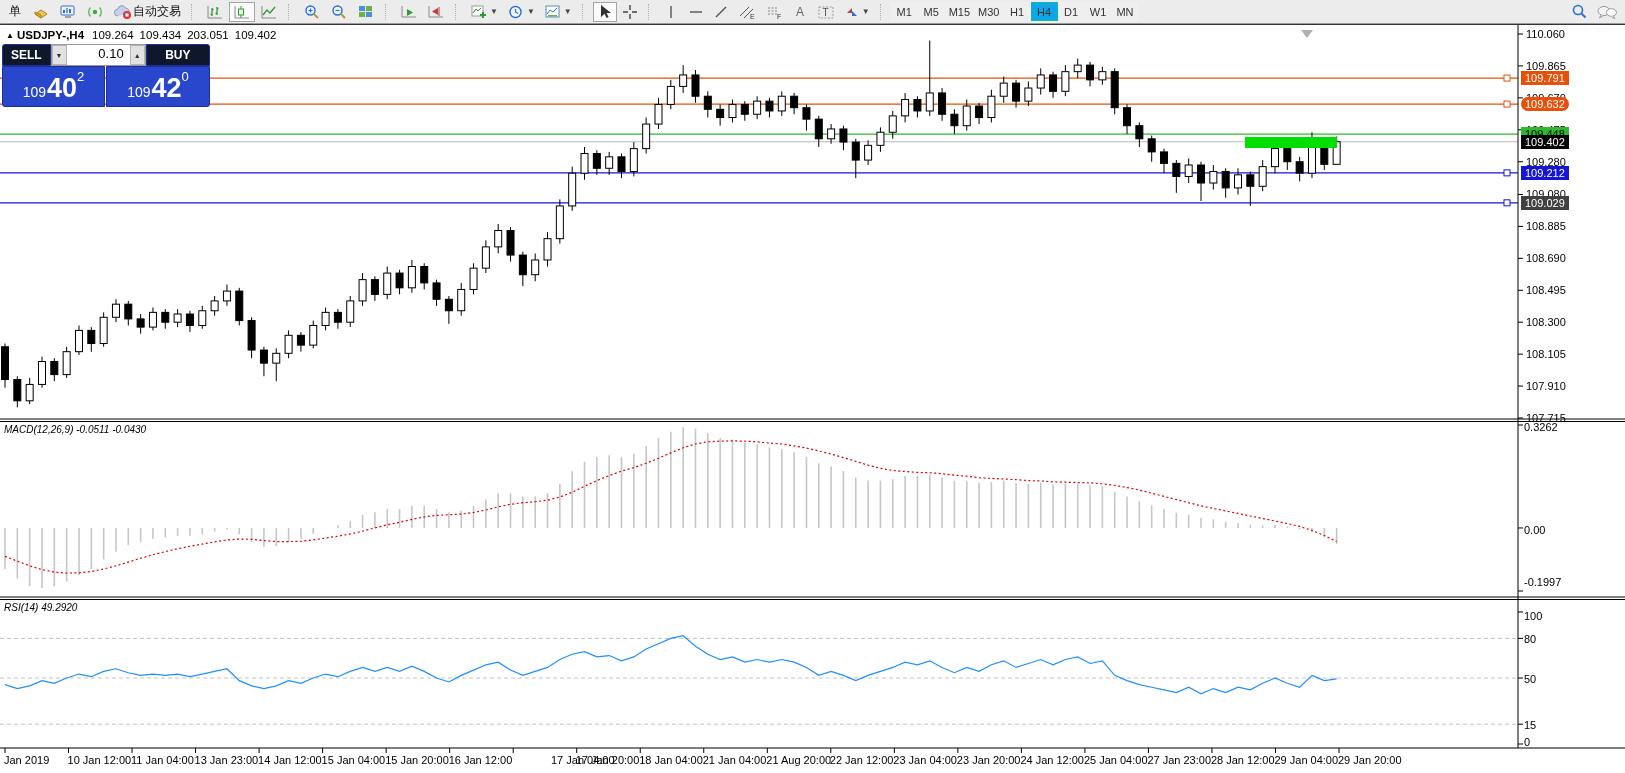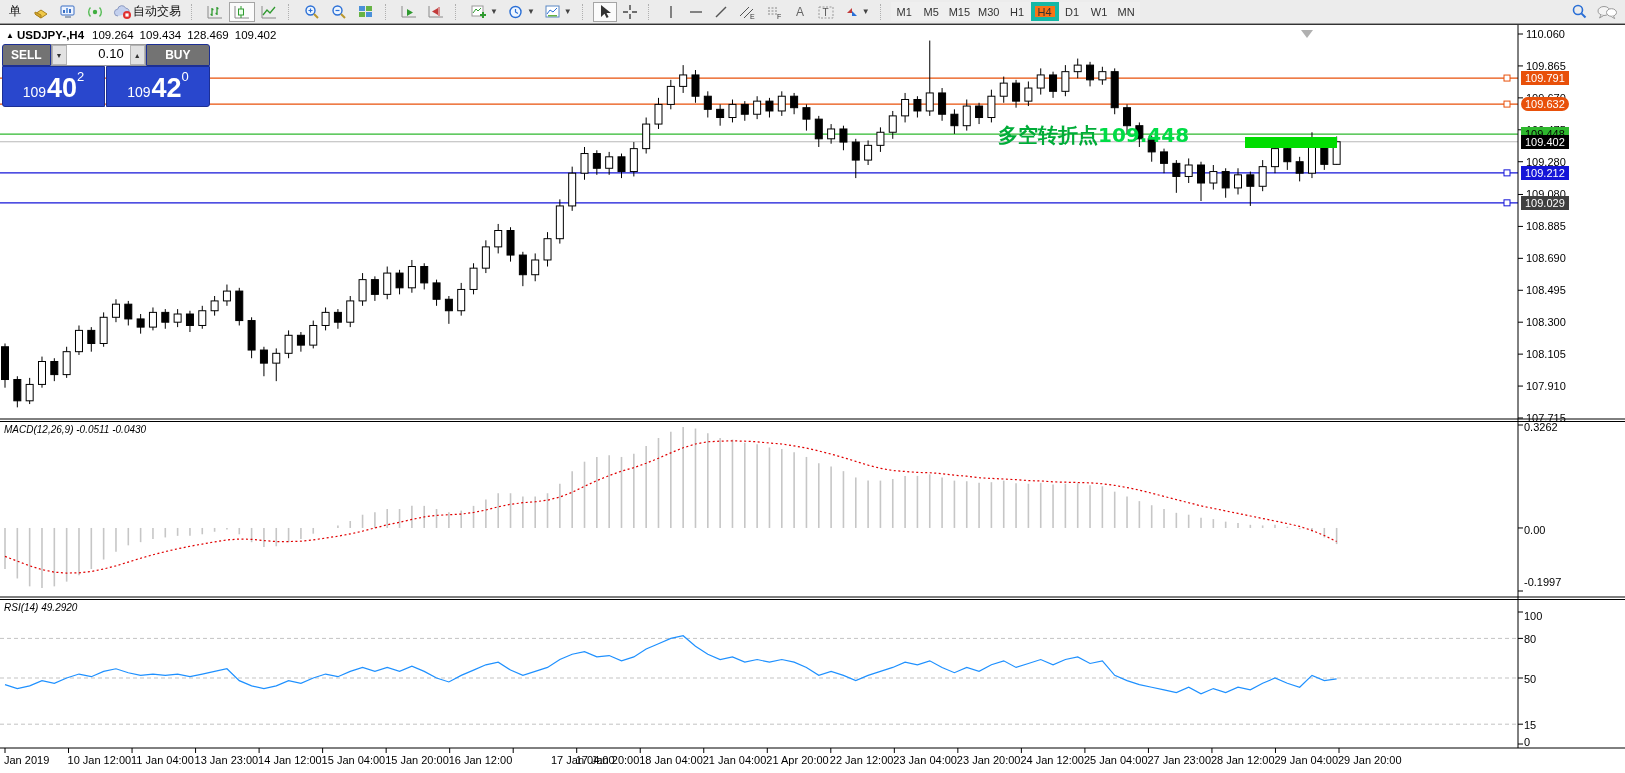--- a/index.html
+++ b/index.html
@@ -8,36 +8,36 @@
   #toolbar{height:24px;background:#ececec;display:flex;align-items:center;padding:0 3px;
     border-bottom:1px solid #9a9a9a;box-sizing:border-box;gap:1px;}
   .tb{height:20px;min-width:24px;background:transparent;border:1px solid transparent;
     display:inline-flex;align-items:center;justify-content:center;font-size:11px;color:#222;
     padding:0 3px;cursor:default;box-sizing:border-box;}
   .tb.pressed{background:#fbfbfb;border:1px solid #a5a5a5;}
   .tb .caret{font-size:8px;color:#444;margin-left:2px;}
   .sep{width:5px;height:16px;border-left:1px dotted #b0b0b0;margin:0 4px 0 5px;}
   .tf{height:19px;min-width:27px;border:1px solid transparent;display:inline-flex;align-items:center;
     justify-content:center;font-size:11px;color:#333;padding:0 3px;box-sizing:border-box;}
-  .tf.active{background:#f97316;border:4px solid #14b8a6;}
+  .tf.active{background:#0ea5e9;border:1px solid #14b8a6;}
   #tb-right{margin-left:auto;display:flex;align-items:center;}
   .cjk{font-size:12px;color:#111;}
   
   #chart-window{position:relative;width:1625px;height:748px;background:#fff;border-top:1px solid #333;}
   #chart-svg{position:absolute;left:0;top:0;}
   .lbl{position:absolute;font-size:11px;color:#000;white-space:nowrap;}
   .flag{position:absolute;left:1521px;height:14px;line-height:14px;font-size:11px;padding:0 4px;white-space:nowrap;}
   #chart-title{position:absolute;left:6px;top:4px;font-size:11.5px;color:#000;white-space:nowrap;}
   #chart-title .tri{font-size:8px;position:relative;top:-1px;margin-right:3px;}
   #chart-title b{font-weight:bold;margin-right:8px;}
   #chart-title span.q{margin-right:6px;}
   
   #trade-panel{position:absolute;left:2px;top:19px;width:208px;height:63px;}
   #tp-row1{display:flex;height:22px;}
-  .tp-btn{background:#737373;color:#fff;font-size:12px;font-weight:bold;display:flex;
+  .tp-btn{background:#0f172a;color:#fff;font-size:12px;font-weight:bold;display:flex;
     align-items:center;justify-content:center;border:1px solid #1c2f94;box-sizing:border-box;}
   #sell-btn{width:52px;border-radius:3px 0 0 0;}
   #buy-btn{width:69px;border-radius:0 3px 0 0;}
   #vol-stepper{width:102px;display:flex;background:#e9e9e9;border:1px solid #9a9a9a;box-sizing:border-box;}
   .step-btn{width:15px;background:#e2e2e2;border:1px solid #b4b4b4;font-size:7px;color:#333;
     display:flex;align-items:center;justify-content:center;box-sizing:border-box;}
   #vol-value{flex:1;background:#fff;font-size:13px;color:#000;text-align:right;padding:1px 6px 0 0;}
   #tp-row2{display:flex;height:41px;margin-top:0;}
   .tp-price{background:#2947cd;color:#fff;display:flex;align-items:flex-end;justify-content:center;
     border:1px solid #1c2f94;box-sizing:border-box;padding-bottom:3px;}
@@ -642,21 +642,21 @@
       <line x1="957.8571428571429" y1="723" x2="957.8571428571429" y2="728" stroke="#000"></line>
       <line x1="1021.3809523809524" y1="723" x2="1021.3809523809524" y2="728" stroke="#000"></line>
       <line x1="1084.904761904762" y1="723" x2="1084.904761904762" y2="728" stroke="#000"></line>
       <line x1="1148.4285714285716" y1="723" x2="1148.4285714285716" y2="728" stroke="#000"></line>
       <line x1="1211.952380952381" y1="723" x2="1211.952380952381" y2="728" stroke="#000"></line>
       <line x1="1275.4761904761906" y1="723" x2="1275.4761904761906" y2="728" stroke="#000"></line>
       <line x1="1339" y1="723" x2="1339" y2="728" stroke="#000"></line>
     </svg>
 
   <div id="chart-title">
-    <span class="tri">▲</span><b>USDJPY-,H4</b><span class="q">109.264</span><span class="q">109.434</span><span class="q">128.469</span><span class="q">109.402</span>
+    <span class="tri">▲</span><b>USDJPY-,H4</b><span class="q">109.264</span><span class="q">109.434</span><span class="q">203.051</span><span class="q">109.402</span>
   </div>
 
   <div id="trade-panel">
     <div id="tp-row1">
       <div id="sell-btn" class="tp-btn">SELL</div>
       <div id="vol-stepper">
         <div class="step-btn">▼</div>
         <div id="vol-value">0.10</div>
         <div class="step-btn">▲</div>
       </div>
@@ -669,21 +669,20 @@
         <span class="p-sup">2</span>
       </div>
       <div id="buy-price" class="tp-price">
         <span class="p-prefix">109</span>
         <span class="p-big">42</span>
         <span class="p-sup">0</span>
       </div>
     </div>
   </div>
 
-  <div id="annotation"><span>多空转折点</span><span class="val">109.448</span></div>
 
   <div class="ind-label" style="top:399px">
     <span>MACD(12,26,9)</span> <span>-0.0511</span> <span>-0.0430</span>
   </div>
   <div class="ind-label" style="top:577px">
     <span>RSI(14)</span> <span>49.2920</span>
   </div>
 
   <div id="overlays">
       <div class="lbl" style="left: 1526px; top: 3px;">110.060</div>
@@ -718,21 +717,21 @@
       <div class="time-label" style="left: 131.048px;">11 Jan 04:00</div>
       <div class="time-label" style="left: 194.571px;">13 Jan 23:00</div>
       <div class="time-label" style="left: 258.095px;">14 Jan 12:00</div>
       <div class="time-label" style="left: 321.619px;">15 Jan 04:00</div>
       <div class="time-label" style="left: 385.143px;">15 Jan 20:00</div>
       <div class="time-label" style="left: 448.667px;">16 Jan 12:00</div>
       <div class="time-label" style="left: 518px; padding-left: 33px;">17 Jan 04:00</div>
       <div class="time-label" style="left: 575.714px;">17 Jan 20:00</div>
       <div class="time-label" style="left: 639.238px;">18 Jan 04:00</div>
       <div class="time-label" style="left: 702.762px;">21 Jan 04:00</div>
-      <div class="time-label" style="left: 766.286px;">21 Apr 20:00</div>
+      <div class="time-label" style="left: 766.286px;">21 Aug 20:00</div>
       <div class="time-label" style="left: 829.81px;">22 Jan 12:00</div>
       <div class="time-label" style="left: 893.333px;">23 Jan 04:00</div>
       <div class="time-label" style="left: 956.857px;">23 Jan 20:00</div>
       <div class="time-label" style="left: 1020.38px;">24 Jan 12:00</div>
       <div class="time-label" style="left: 1083.9px;">25 Jan 04:00</div>
       <div class="time-label" style="left: 1147.43px;">27 Jan 23:00</div>
       <div class="time-label" style="left: 1210.95px;">28 Jan 12:00</div>
       <div class="time-label" style="left: 1274.48px;">29 Jan 04:00</div>
       <div class="time-label" style="left: 1338px;">29 Jan 20:00</div>
     </div>

